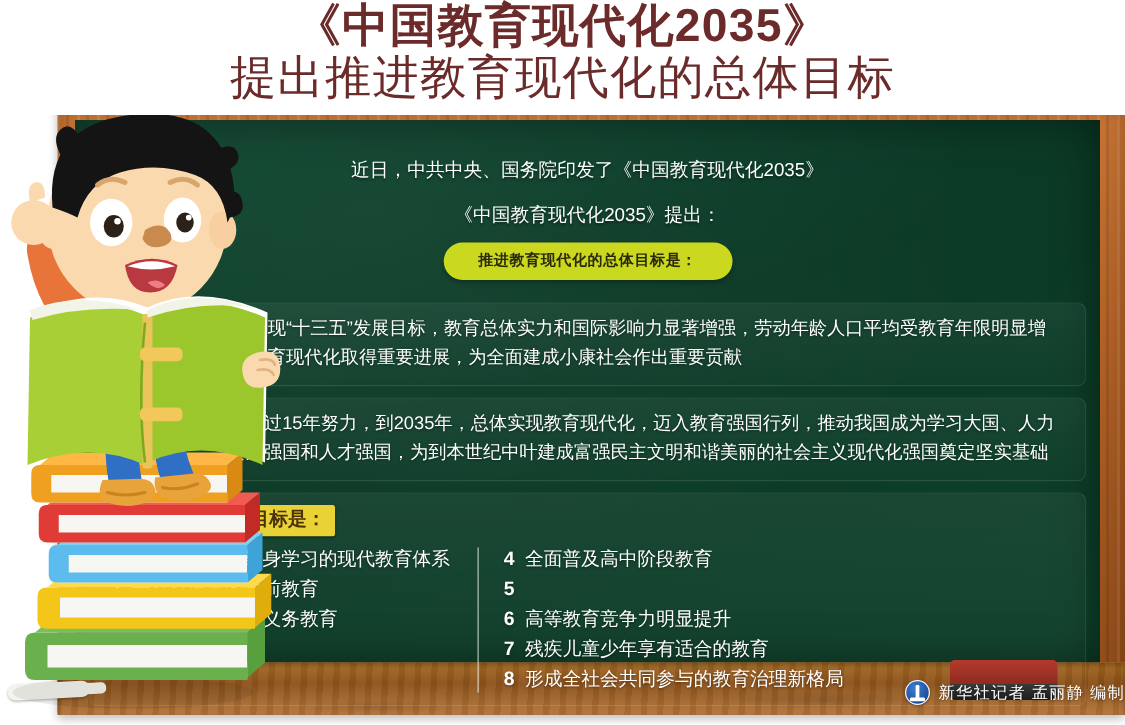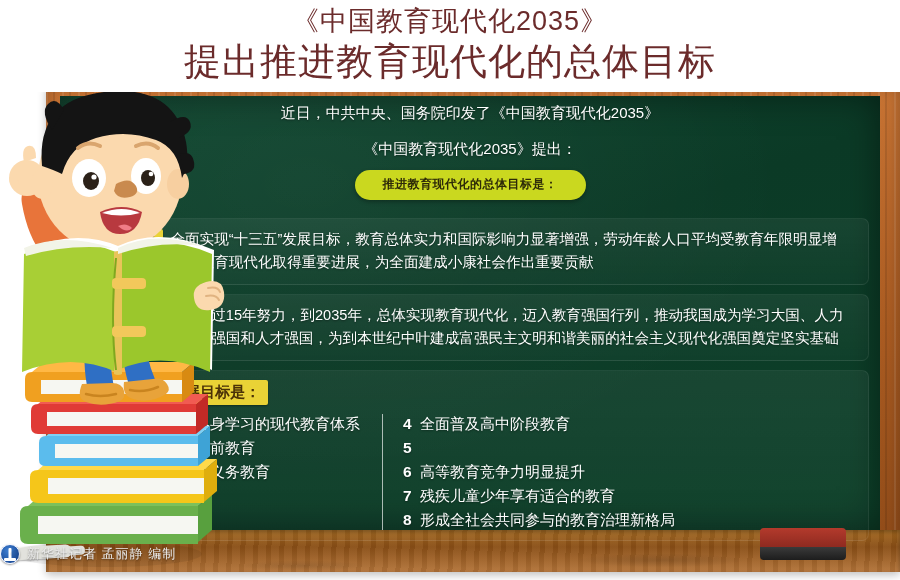--- a/index.html
+++ b/index.html
@@ -12,21 +12,21 @@
   #root { position: relative; width: 900px; height: 580px; background: #fff; }
 
   
   .title-area {
     position: absolute; left: 0; top: 0; width: 900px; height: 92px;
     background: #ffffff; z-index: 40;
     display: flex; flex-direction: column; align-items: center; justify-content: flex-start;
     padding-top: 3px;
   }
   .title-line1 {
-    color: #6b2b2b; font-size: 27px; font-weight: normal; letter-spacing: 1px;
+    color: #6b2b2b; font-size: 37px; font-weight: bold; letter-spacing: 1px;
     line-height: 36px; white-space: nowrap;
     text-shadow: 0 1px 0 rgba(255,255,255,0.9);
   }
   .title-line2 {
     color: #6b2b2b; font-size: 37px; font-weight: normal; letter-spacing: 1px;
     line-height: 46px; white-space: nowrap;
   }
 
   
   .board-frame {
@@ -85,21 +85,21 @@
   .eraser-top {
     position: absolute; left: 0; top: 0; width: 86px; height: 19px;
     background: linear-gradient(180deg, #b33a2c, #8f2a20); border-radius: 4px 4px 0 0;
   }
   .eraser-bot {
     position: absolute; left: 0; top: 19px; width: 86px; height: 13px;
     background: linear-gradient(180deg, #3a3a3a, #1d1d1d); border-radius: 0 0 4px 4px;
   }
 
   
-  .content { position: absolute; left: 60px; top: 84px; width: 820px; height: 434px; z-index: 10; }
+  .content { position: absolute; left: 60px; top: 108px; width: 820px; height: 434px; z-index: 10; }
 
   .intro-line {
     text-align: center; color: #ffffff; font-size: 15px; line-height: 19px;
     white-space: nowrap; text-shadow: 0 1px 2px rgba(0,0,0,0.45);
   }
   .intro1 { margin-top: 19px; }
   .intro2 { margin-top: 17px; }
 
   .pill-wrap { display: flex; justify-content: center; margin-top: 12px; }
   .pill {
@@ -141,21 +141,21 @@
     display: flex; align-items: baseline; color: #fff;
     font-size: 15px; line-height: 24px; text-shadow: 0 1px 2px rgba(0,0,0,0.4);
     white-space: nowrap;
   }
   .goal-num { font-weight: bold; width: 17px; flex: none; font-size: 15.5px; }
   .goal-text { }
 
   
   .credit {
     position: absolute; left: 0; top: 544px; width: 900px;
-    display: flex; align-items: center; justify-content: flex-start; gap: 7px;
+    display: flex; align-items: center; justify-content: flex-end; gap: 7px;
     z-index: 14;
   }
   .xh-logo {
     width: 20px; height: 20px; border-radius: 50%;
     background: radial-gradient(circle at 40% 32%, #3f7fd0, #1c4f9e 70%, #143a78);
     border: 1.5px solid #f0f4ff; position: relative; flex: none;
     box-shadow: 0 1px 2px rgba(0,0,0,0.4);
   }
   .xh-logo:before {
     content: ""; position: absolute; left: 50%; top: 3px; transform: translateX(-50%);

